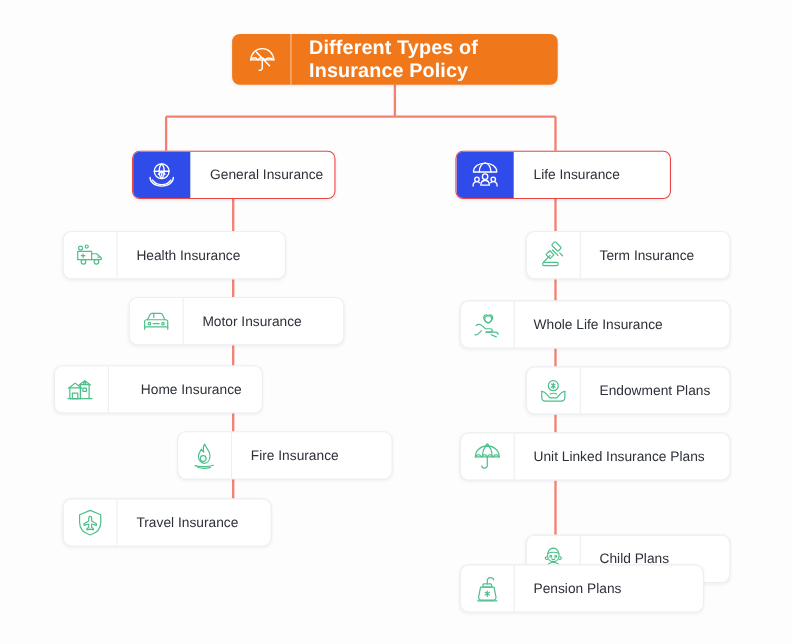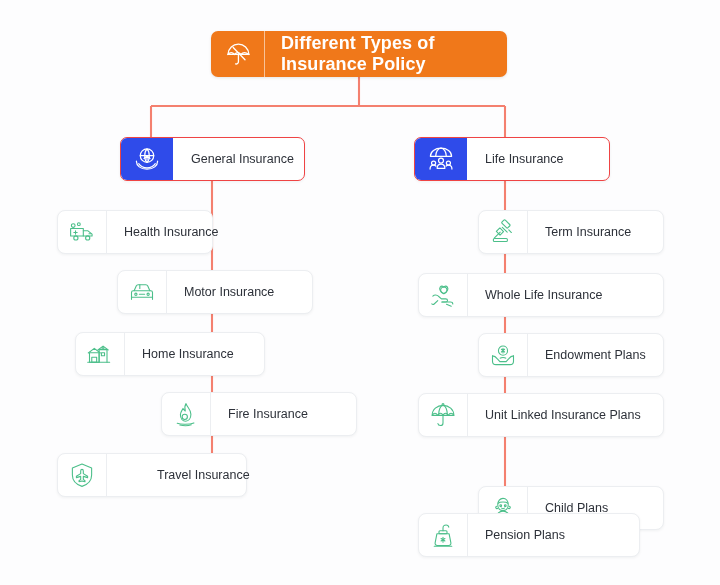--- a/index.html
+++ b/index.html
@@ -176,21 +176,21 @@
         <path d="M12.6 27.6 C12.6 24.6 14.5 22.8 17 22.8 C19.5 22.8 21.4 24.6 21.4 27.6 Z"></path>
         <circle cx="8.6" cy="21.6" r="2.3"></circle>
         <path d="M4.6 28.4 C4.6 25.6 6.4 24 8.6 24 C9.6 24 10.5 24.4 11.2 25"></path>
         <circle cx="25.4" cy="21.6" r="2.3"></circle>
         <path d="M29.4 28.4 C29.4 25.6 27.6 24 25.4 24 C24.4 24 23.5 24.4 22.8 25"></path>
       </svg>
     </div>
     <div class="branch-label">Life Insurance</div>
   </div>
 
-  <div class="leaf-node" style="left:57px; top:210px; width:156px;">
+  <div class="leaf-node" style="left:57px; top:210px; width:203px;">
     <div class="leaf-icon-cell">
       <svg class="ico" width="28" height="28" viewBox="0 0 32 32" fill="none" stroke="#4cbf8a" stroke-width="1.25" stroke-linecap="round" stroke-linejoin="round">
         <path d="M3 20.5 L3 12 L17.5 12 L17.5 20.5 Z"></path>
         <path d="M17.5 14.5 L22.5 14.5 L27.5 18.5 L27.5 20.5 L17.5 20.5"></path>
         <circle cx="9" cy="22.8" r="2.4"></circle>
         <circle cx="22.5" cy="22.8" r="2.4"></circle>
         <path d="M8.6 14.6 L8.6 18.4 M6.7 16.5 L10.5 16.5"></path>
         <circle cx="6" cy="8.6" r="2.1"></circle>
         <circle cx="12.4" cy="7" r="1.6"></circle>
         <path d="M24 18 L26 18"></path>
@@ -207,21 +207,21 @@
         <path d="M4 22 L4 24.4 M28 22 L28 24.4"></path>
         <circle cx="9" cy="18.6" r="1.3"></circle>
         <circle cx="23" cy="18.6" r="1.3"></circle>
         <path d="M13 18.6 L19 18.6"></path>
         <path d="M13.5 7.8 L13.5 12"></path>
       </svg>
     </div>
     <div class="leaf-label">Motor Insurance</div>
   </div>
 
-  <div class="leaf-node" style="left:75px; top:332px; width:190px;">
+  <div class="leaf-node" style="left:49px; top:332px; width:190px;gap:12px;">
     <div class="leaf-icon-cell">
       <svg class="ico" width="28" height="28" viewBox="0 0 32 32" fill="none" stroke="#4cbf8a" stroke-width="1.25" stroke-linecap="round" stroke-linejoin="round">
         <path d="M4 25.5 L4 14.5 L15 14.5 L15 25.5 Z"></path>
         <path d="M2.6 14.8 L9.5 9.5 L16.4 14.8"></path>
         <path d="M15 25.5 L15 11 L24 11 L24 25.5"></path>
         <path d="M13.6 11.4 L19.5 7 L25.4 11.4"></path>
         <rect x="6.6" y="19.8" width="5.6" height="5.7"></rect>
         <rect x="17.6" y="14.6" width="3.6" height="3.4"></rect>
         <circle cx="19.4" cy="9.6" r="1.1"></circle>
         <path d="M2 25.5 L27 25.5"></path>
@@ -235,21 +235,21 @@
       <svg class="ico" width="28" height="28" viewBox="0 0 32 32" fill="none" stroke="#4cbf8a" stroke-width="1.25" stroke-linecap="round" stroke-linejoin="round">
         <path d="M16 4.2 C17.6 9 21.6 10.6 21.6 16.4 C21.6 21 19.1 24.2 15.6 24.2 C12.1 24.2 9.6 21 9.6 16.8 C9.6 13.6 11.6 12 12.6 9.6 C13.4 11.6 14.4 12 15.2 12.6 C14.4 9.6 14.4 6.6 16 4.2 Z"></path>
         <circle cx="14.6" cy="19.2" r="3"></circle>
         <path d="M6 26.6 C10 28.2 20 28.2 25 26.2"></path>
         <path d="M9 28.6 C13 29.6 19 29.4 22 28.4"></path>
       </svg>
     </div>
     <div class="leaf-label">Fire Insurance</div>
   </div>
 
-  <div class="leaf-node" style="left:57px; top:453px; width:190px;gap:33px;">
+  <div class="leaf-node" style="left:57px; top:453px; width:190px;">
     <div class="leaf-icon-cell">
       <svg class="ico" width="28" height="28" viewBox="0 0 32 32" fill="none" stroke="#4cbf8a" stroke-width="1.25" stroke-linecap="round" stroke-linejoin="round">
         <path d="M16 3.4 L27 8 L27 16 C27 22.4 22.2 27 16 29 C9.8 27 5 22.4 5 16 L5 8 Z"></path>
         <path d="M16 9.6 C17 9.6 17.5 10.3 17.5 11.4 L17.5 14.4 L22.4 17.4 L22.4 19 L17.5 17.6 L17.5 21 L19.4 22.4 L19.4 23.6 L16 22.8 L12.6 23.6 L12.6 22.4 L14.5 21 L14.5 17.6 L9.6 19 L9.6 17.4 L14.5 14.4 L14.5 11.4 C14.5 10.3 15 9.6 16 9.6 Z"></path>
       </svg>
     </div>
     <div class="leaf-label">Travel  Insurance</div>
   </div>
 
   <div class="leaf-node" style="left:478px; top:210px; width:186px;">

